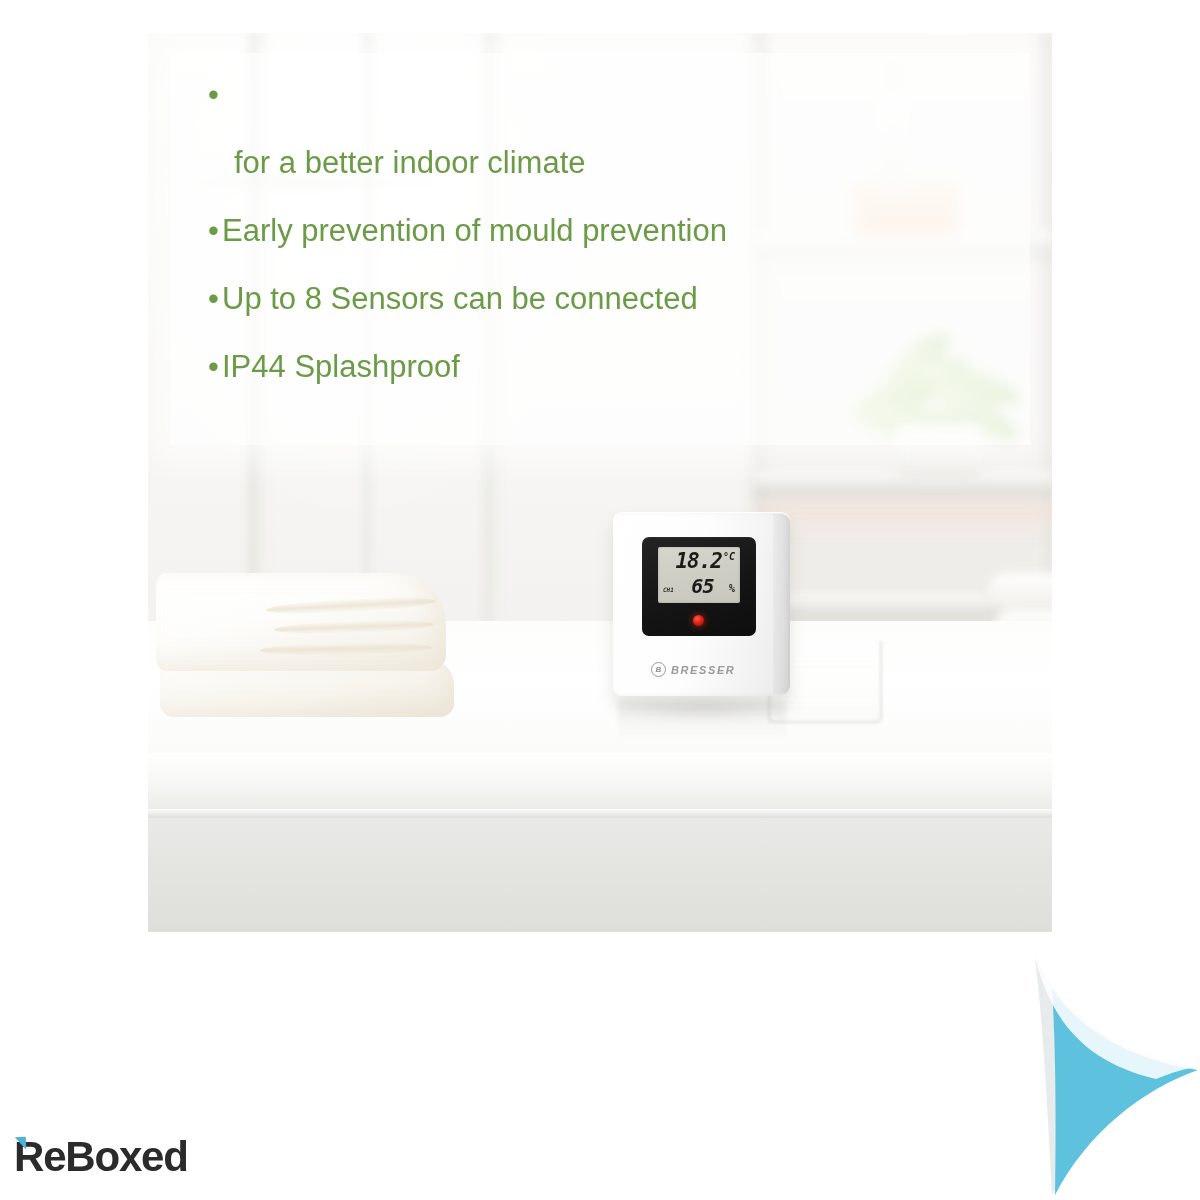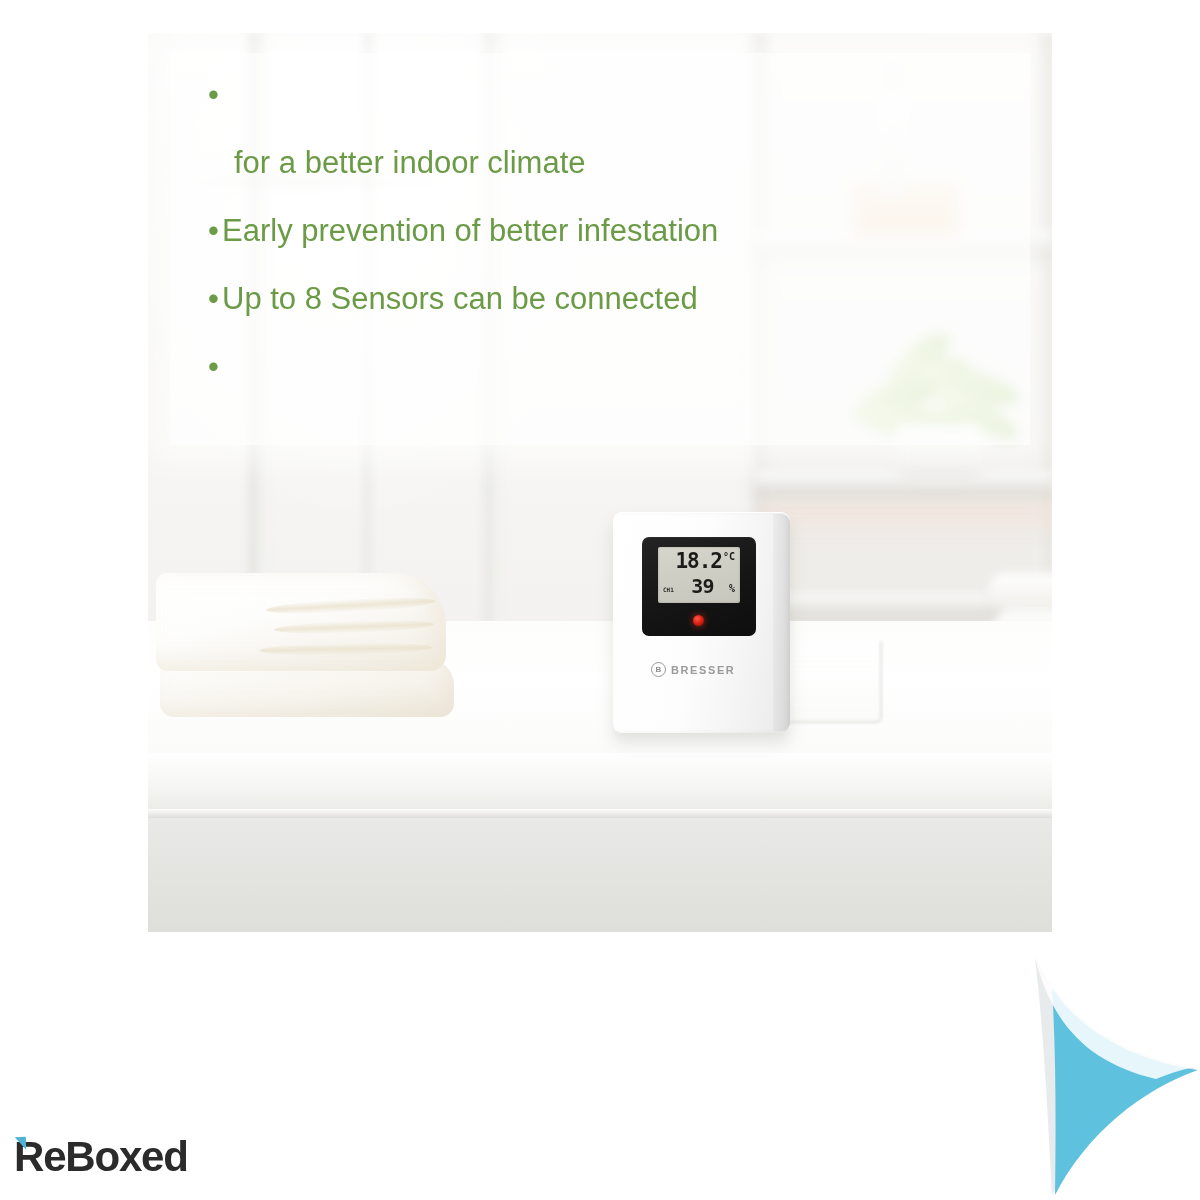--- a/index.html
+++ b/index.html
@@ -195,21 +195,21 @@
   .f3 { left: 104px; top: 70px; width: 172px; height: 12px; transform: rotate(-1deg); }
   .towel-shadow {
     position: absolute; left: 18px; top: 138px; width: 280px; height: 22px;
     background: radial-gradient(ellipse at center, rgba(200,196,188,.38), rgba(200,196,188,0) 72%);
     filter: blur(3px);
   }
 
   
   .device {
     position: absolute;
-    left: 465px; top: 479px; width: 177px; height: 221px;
+    left: 465px; top: 479px; width: 177px; height: 184px; font-style: italic;
   }
   .device-body {
     position: absolute; inset: 0;
     background:
       linear-gradient(100deg, #ffffff 0%, #fdfdfd 46%, #f4f4f4 74%, #e9e9e9 100%);
     border-radius: 9px;
     box-shadow:
       0 10px 16px rgba(170,168,163,.30),
       inset 0 1px 0 rgba(255,255,255,.95),
       inset -2px 0 5px rgba(0,0,0,.05);
@@ -428,21 +428,21 @@
     <div class="device-body"></div>
     <div class="device-side"></div>
     <div class="device-face">
       <div class="lcd">
         <div class="lcd-row1">
           <span class="lcd-temp">18.2</span>
           <span class="lcd-unit">°C</span>
         </div>
         <div class="lcd-row2">
           <span class="lcd-ch">CH1</span>
-          <span class="lcd-hum">39</span>
+          <span class="lcd-hum">65</span>
           <span class="lcd-pct">%</span>
         </div>
       </div>
       <div class="led"></div>
     </div>
     <div class="brand">
       <span class="brand-mark">B</span>
       <span class="brand-text">BRESSER</span>
     </div>
   </div>
@@ -454,30 +454,31 @@
         <span class="bullet-dot">•</span>
       </div>
 
       <div class="bullet-line cont">
         <span class="bullet-dot blank">•</span>
         <span class="bullet-text">for a better indoor climate</span>
       </div>
 
       <div class="bullet-line">
         <span class="bullet-dot">•</span>
-        <span class="bullet-text">Early prevention of better infestation</span>
+        <span class="bullet-text">Early prevention of mould prevention</span>
       </div>
 
       <div class="bullet-line">
         <span class="bullet-dot">•</span>
         <span class="bullet-text">Up to 8 Sensors can be connected</span>
       </div>
 
       <div class="bullet-line">
         <span class="bullet-dot">•</span>
+        <span class="bullet-text">IP44 Splashproof</span>
       </div>
 
     </div>
   </div>
 
 </div>
 
 <div class="logo">
   <div class="logo-wrap">
     <span class="logo-accent"></span>

